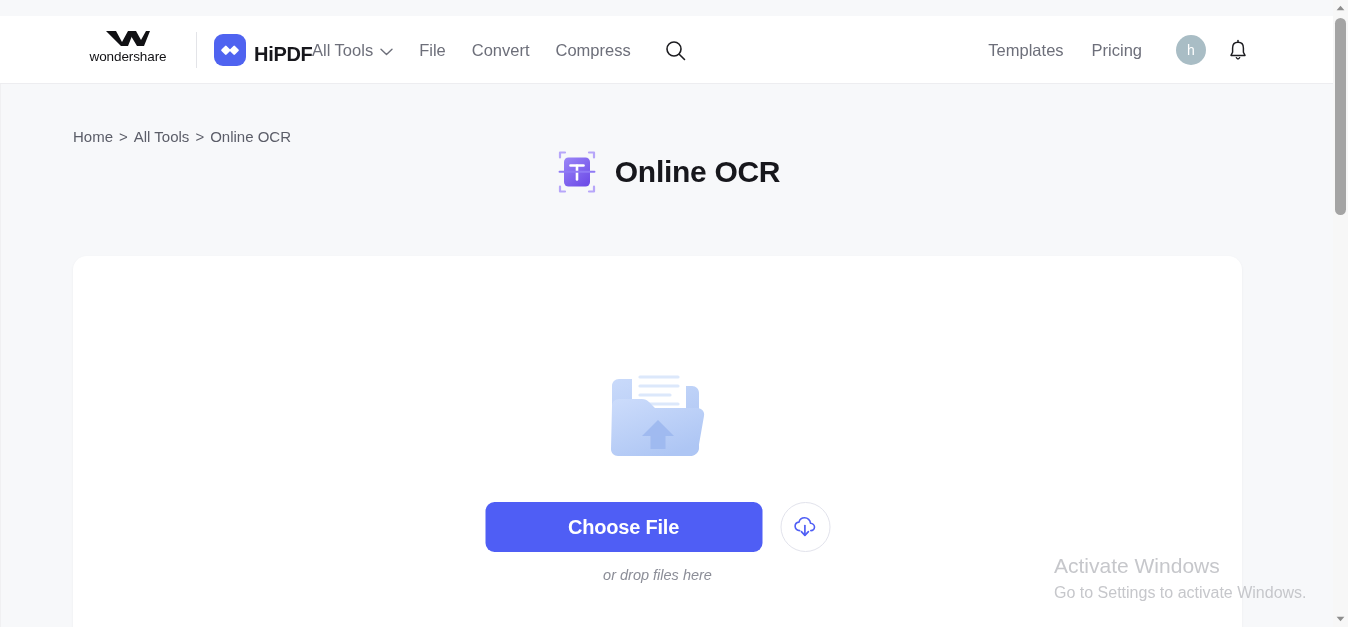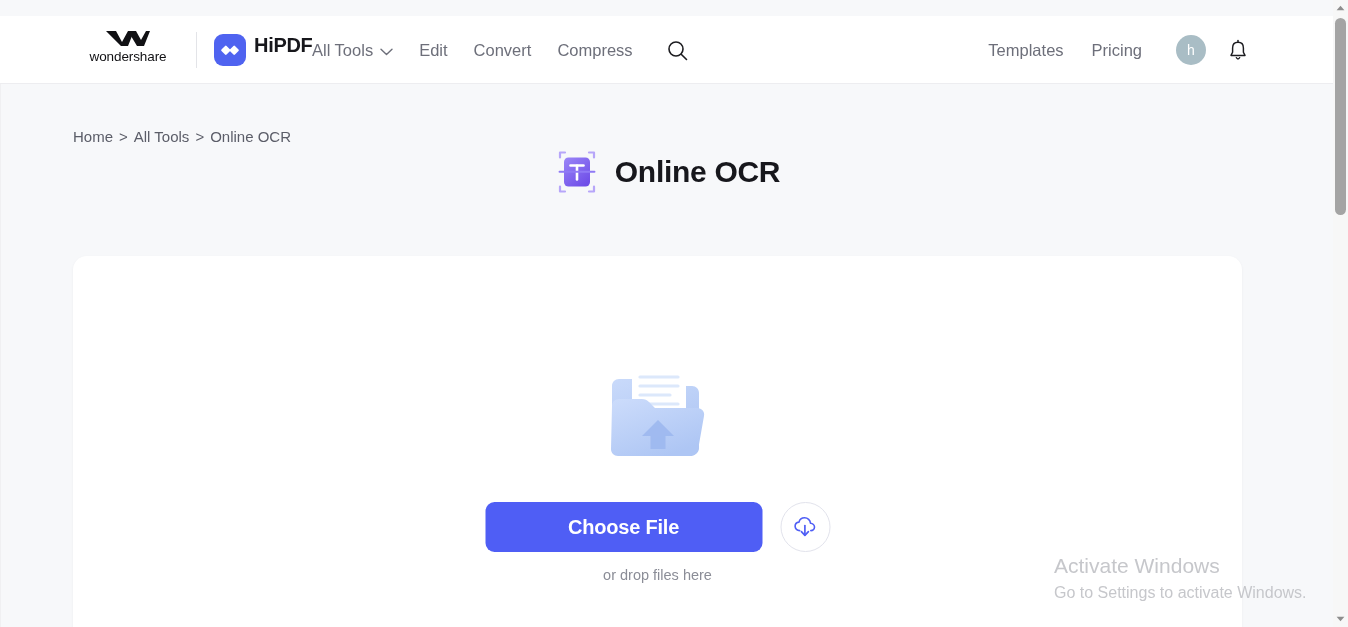--- a/index.html
+++ b/index.html
@@ -59,21 +59,21 @@
     width: 1px;
     height: 36px;
     background: #e3e4e8;
   }
 
   .hipdf-logo {
     position: absolute;
     left: 214px;
     top: 18px;
     display: flex;
-    align-items: flex-start;
+    align-items: flex-end;
     gap: 8px;
   }
   .hipdf-badge {
     width: 32px; height: 32px;
     border-radius: 9px;
     background: #4f63f0;
     display: flex; align-items: center; justify-content: center;
   }
   .hipdf-name {
     font-size: 20px;
@@ -227,20 +227,21 @@
   }
 
   .drop-hint {
     position: absolute;
     left: 50%;
     transform: translateX(-50%);
     top: 311px;
     font-size: 14.5px;
     color: #8b8d97;
     white-space: nowrap;
+    font-style: italic;
   }
 
   
   .watermark {
     position: absolute;
     left: 1054px;
     top: 552px;
     z-index: 8;
     pointer-events: none;
   }
@@ -324,21 +325,21 @@
     <nav class="main-nav">
       <span class="nav-link">
         <span>All Tools</span>
         <span class="chev">
           <svg width="13" height="8" viewBox="0 0 13 8" xmlns="http://www.w3.org/2000/svg">
             <path d="M1 1.3 L6.5 6.6 L12 1.3" stroke="#6d6f7a" stroke-width="1.4" fill="none" stroke-linecap="round" stroke-linejoin="round"></path>
           </svg>
         </span>
       </span>
       <span class="nav-link">
-        <span>Edit</span>
+        <span>File</span>
       </span>
       <span class="nav-link">
         <span>Convert</span>
       </span>
       <span class="nav-link">
         <span>Compress</span>
       </span>
       <span class="search-btn">
         <svg width="21" height="21" viewBox="0 0 21 21" xmlns="http://www.w3.org/2000/svg">
           <circle cx="9" cy="9" r="7" stroke="#1c1c20" stroke-width="1.6" fill="none"></circle>

